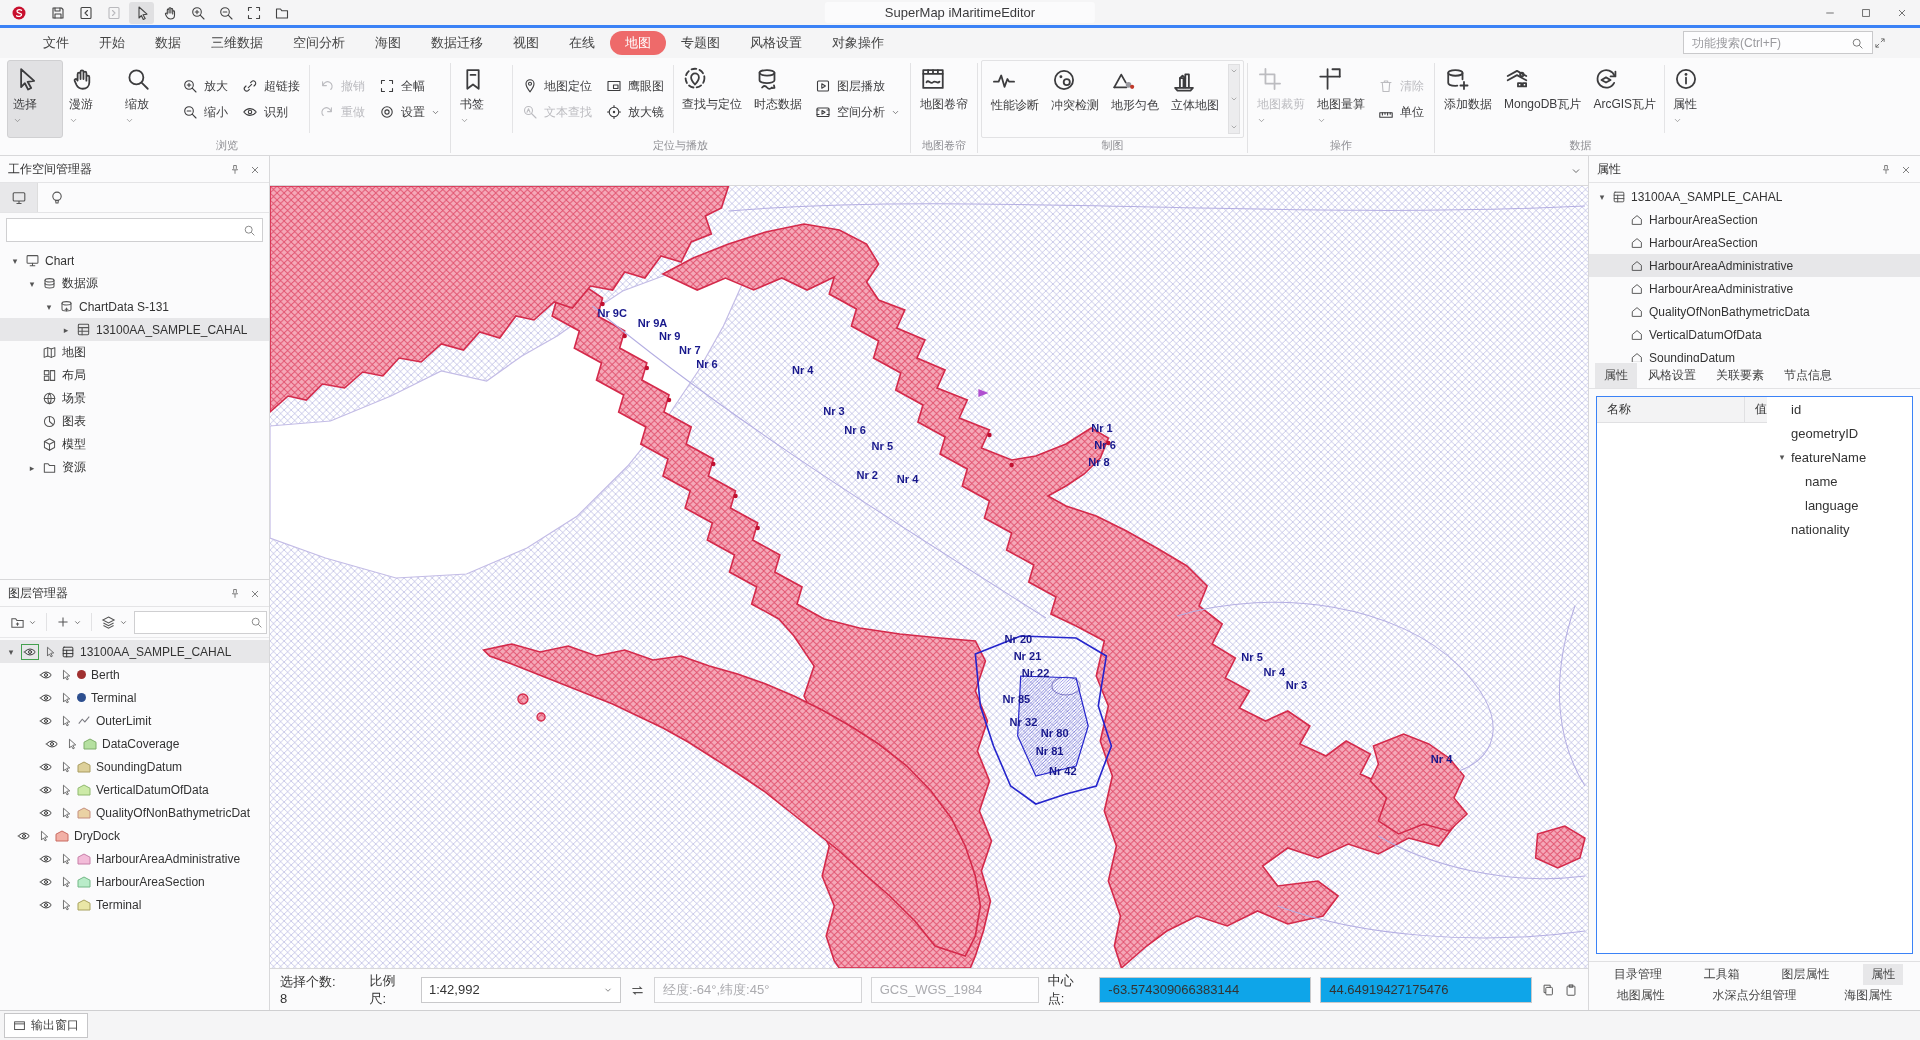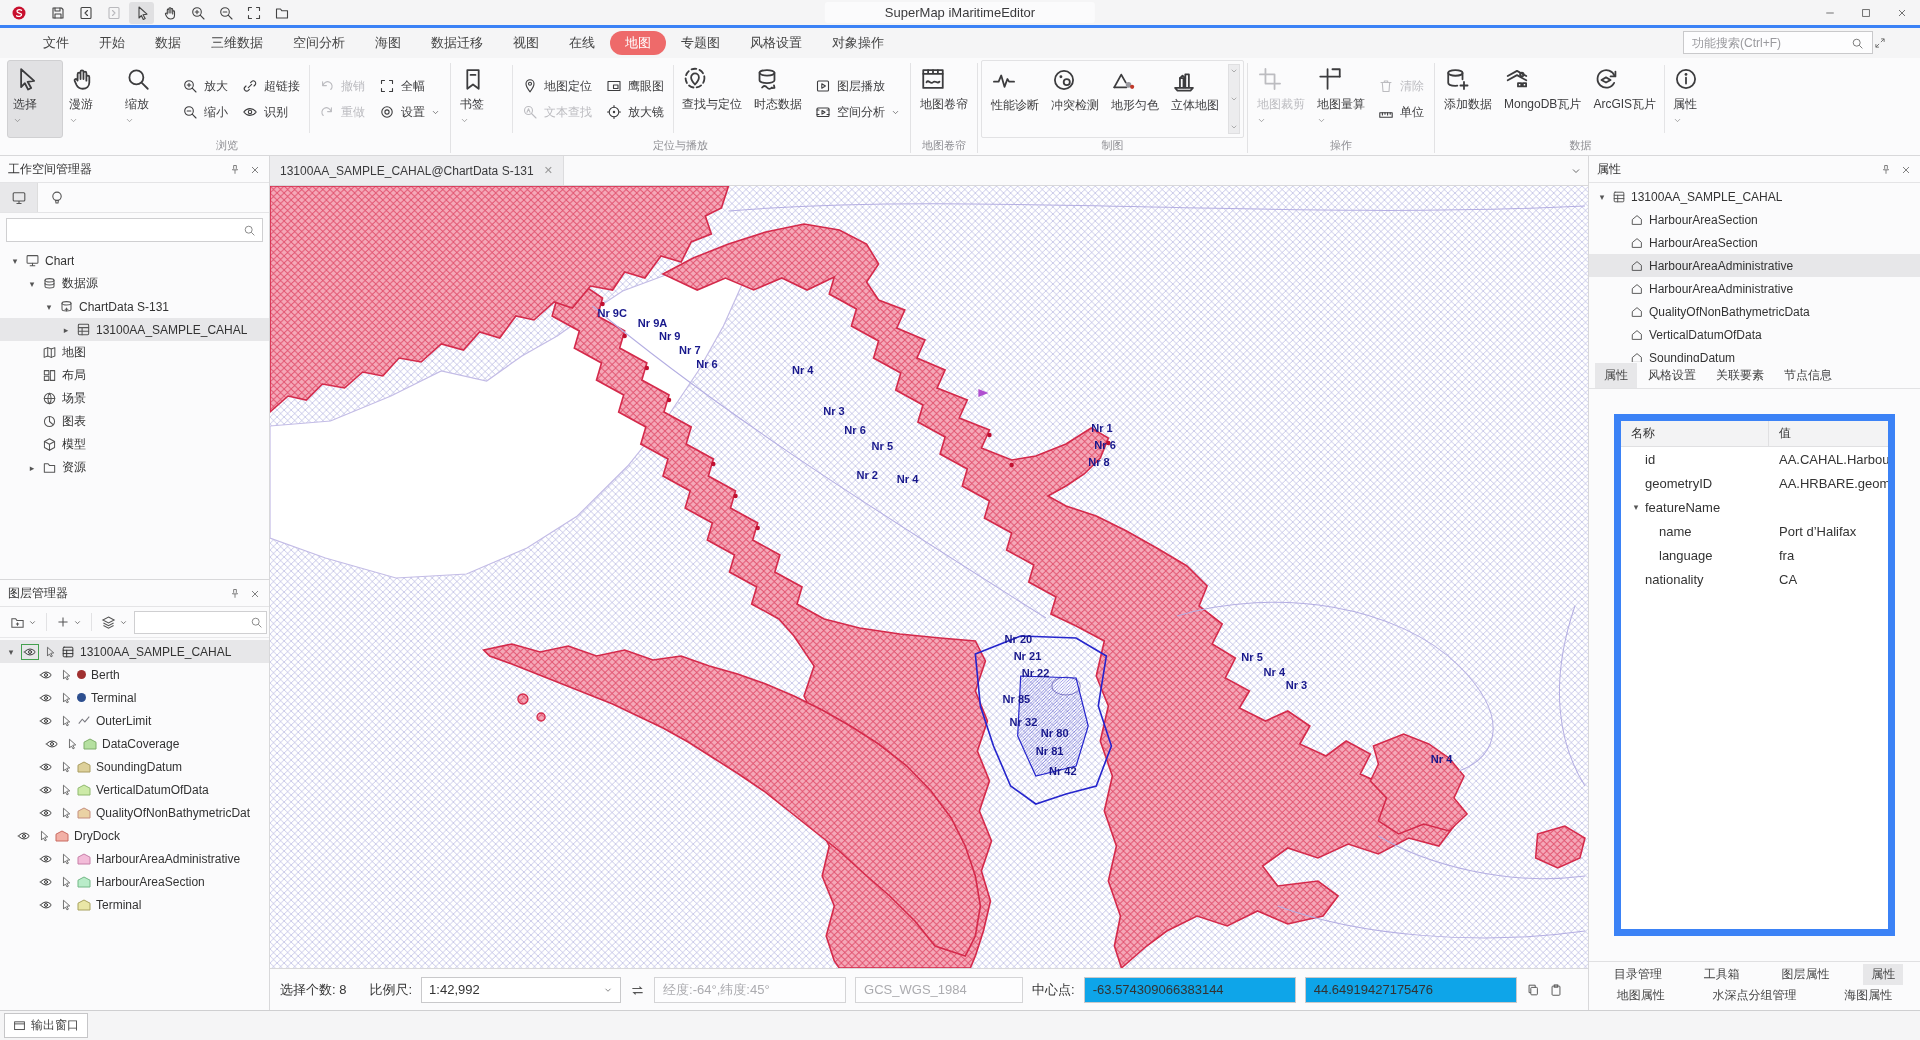--- a/index.html
+++ b/index.html
@@ -89,21 +89,21 @@
   .statusbar{height:42px;background:#fbfbfc;border-top:1px solid #d8d8da;display:flex;align-items:center;gap:9px;padding:0 10px;flex:none;font-size:13px;color:#333}
   .combo{width:200px;height:26px;border:1px solid #c9c9cb;background:#fff;display:flex;align-items:center;justify-content:space-between;padding:0 7px;color:#333}
   .ghostfield{height:26px;border:1px solid #d4d4d6;background:#fdfdfe;color:#ababaf;padding:0 8px;font-size:13px;font-family:inherit;outline:none}
   .valfield{height:26px;border:1px solid #c9c9cb;background:#0ea5e9;color:#333;padding:0 8px;font-size:13px;font-family:inherit;outline:none}
   .sb-ic{color:#555}
   
   .feat-tree{height:179px;overflow:hidden;flex:none;padding-top:2px}
   .rp-tabs{height:27px;display:flex;align-items:flex-end;gap:2px;padding:0 6px;border-bottom:1px solid #e2e2e4;flex:none}
   .rp-tab{padding:4px 9px;font-size:12px;color:#444}
   .rp-tab.active{background:#e7e7e9}
-  .grid{flex:1;margin:25px;border:7px solid #3b82f6;min-height:0;display:flex;flex-direction:column;background:#fff}
+  .grid{flex:1;margin:7px;border:1px solid #3b82f6;min-height:0;display:flex;flex-direction:row;background:#fff}
   .grid-h{height:26px;display:flex;background:#f3f3f4;border-bottom:1px solid #e0e0e2;flex:none;align-items:center}
   .gname{width:148px;padding-left:10px;border-right:1px solid #e0e0e2;height:100%;display:flex;align-items:center}
   .gval{flex:1;padding-left:10px;min-width:0}
   .grow{height:24px;display:flex;align-items:center;font-size:13px}
   .grow .gname{border-right:none;display:flex;align-items:center;gap:4px;overflow:hidden;white-space:nowrap}
   .grow .gval{white-space:nowrap;overflow:hidden;text-overflow:clip}
   .rb-tabs{flex:none;border-top:1px solid #e0e0e2;padding:2px 4px 4px}
   .rb-row{display:flex;justify-content:space-around;align-items:center;height:21px}
   .rb-tab{padding:2px 8px;font-size:12px;color:#444;white-space:nowrap}
   .rb-tab.active{background:#e7e7e9}
@@ -929,24 +929,20 @@
               <path d="M7 1L13 4.2V11H1V4.2z" fill="#e9e6a6" stroke="#a8a25e"></path>
             </svg>
             <span class="tl">Terminal</span>
           </div>
         </div>
     </div>
   </div>
 
   <div class="centercol">
     <div class="doc-tabbar">
-      <div class="doc-tab">
-        <span>13100AA_SAMPLE_CAHAL@ChartData S-131</span>
-        <span class="x">✕</span>
-      </div>
       <span class="doc-chev"><svg class="ic s12" viewBox="0 0 16 16" fill="none" stroke="currentColor" stroke-width="1.3">
             <path d="M4 6l4 4 4-4"></path>
           </svg></span>
     </div>
     <div class="mapwrap">
       <svg viewBox="0 0 1308 782" preserveAspectRatio="none">
         <defs>
           <pattern id="pw" width="7" height="7" patternUnits="userSpaceOnUse">
             <rect width="7" height="7" fill="#ffffff"></rect>
             <path d="M0 0L7 7M7 0L0 7" stroke="#bcbce4" stroke-width="0.75"></path>
@@ -1036,21 +1032,21 @@
       <span style="margin-left:14px">比例尺:</span>
       <div class="combo">
         <span>1:42,992</span>
         <svg class="ic s10" viewBox="0 0 16 16" fill="none" stroke="#777" stroke-width="1.4">
             <path d="M4 6l4 4 4-4"></path>
           </svg>
       </div>
       <span class="sb-ic"><svg class="ic s15" viewBox="0 0 16 16" fill="none" stroke="currentColor" stroke-width="1.2">
             <path d="M2.5 5.8h9.5l-2-2M13.5 10.2H4l2 2"></path>
           </svg></span>
-      <input class="ghostfield" style="width: 192px;" readonly="" value="经度:-64°,纬度:45°">
+      <input class="ghostfield" style="width: 208px;" readonly="" value="经度:-64°,纬度:45°">
       <input class="ghostfield" style="width: 168px;" readonly="" value="GCS_WGS_1984">
       <span>中心点:</span>
       <input class="valfield" style="width: 212px;" value="-63.574309066383144">
       <input class="valfield" style="width: 212px;" value="44.64919427175476">
       <span class="sb-ic"><svg class="ic s14" viewBox="0 0 16 16" fill="none" stroke="currentColor" stroke-width="1.1">
             <rect x="5.5" y="5" width="7.5" height="8.5" rx="1"></rect>
             <path d="M10.5 5V2.5h-7V11h2"></path>
           </svg></span>
       <span class="sb-ic"><svg class="ic s14" viewBox="0 0 16 16" fill="none" stroke="currentColor" stroke-width="1.1">
             <rect x="3.5" y="3.5" width="9" height="10.5" rx="1"></rect>

